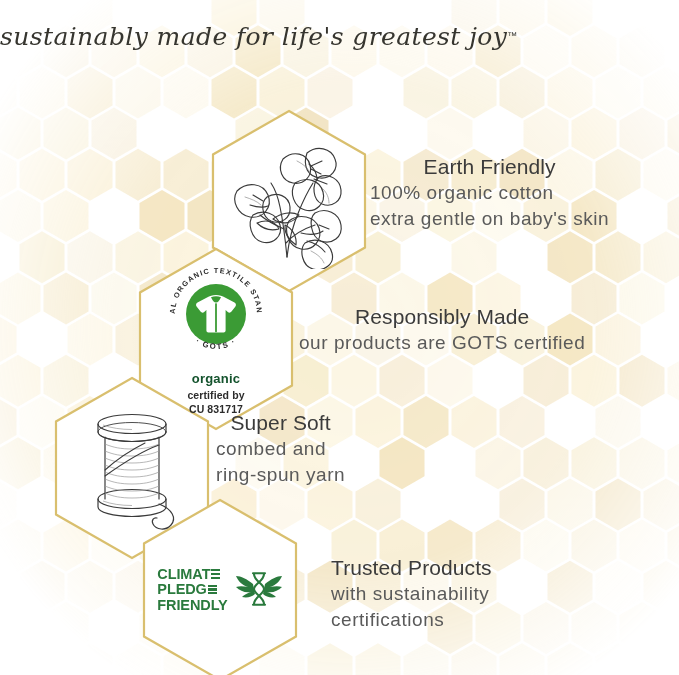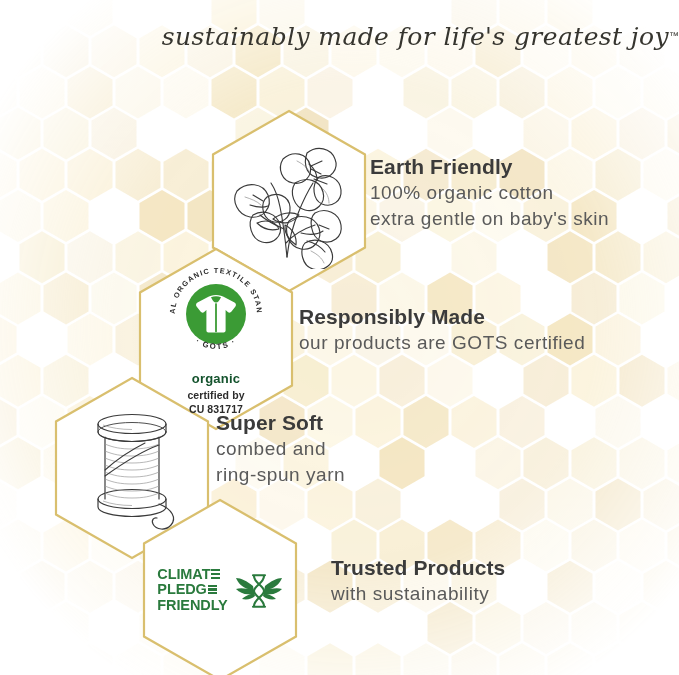--- a/index.html
+++ b/index.html
@@ -30,21 +30,21 @@
     height: 675px;
     z-index: 0;
   }
 
   
   #headline {
     position: absolute;
     left: 0;
     top: 22px;
     width: 679px;
-    text-align: right;
+    text-align: left;
     z-index: 6;
     white-space: nowrap;
   }
   #headline .script {
     font-family: "DejaVu Serif", serif;
     font-style: italic;
     font-size: 25px;
     font-weight: 400;
     color: #36352f;
     letter-spacing: 0.4px;
@@ -76,25 +76,26 @@
   }
 
   
   .feature-text {
     position: absolute;
     z-index: 5;
   }
   .feature-title {
     font-family: "Liberation Sans", sans-serif;
     font-size: 21px;
-    font-weight: bold;
+    font-weight: normal;
     color: #3b3b3b;
     letter-spacing: 0.1px;
     line-height: 1.26;
     white-space: nowrap;
+    text-align: center;
   }
   .feature-line {
     font-family: "Liberation Sans", sans-serif;
     font-size: 19px;
     font-weight: 400;
     color: #5a5a5a;
     letter-spacing: 0.55px;
     line-height: 1.32;
     white-space: nowrap;
   }
@@ -121,21 +122,21 @@
     line-height: 1.25;
     text-align: center;
     margin-top: 3px;
     letter-spacing: 0.1px;
   }
 
   
   .cpf-wrap {
     display: flex;
     flex-direction: row;
-    align-items: flex-end;
+    align-items: flex-start;
     gap: 7px;
   }
   .cpf-words {
     font-family: "Liberation Sans", sans-serif;
     font-size: 14.5px;
     font-weight: bold;
     color: #2a7a3d;
     line-height: 1.08;
     letter-spacing: -0.1px;
     text-align: left;
@@ -652,15 +653,16 @@
           <path d="M18 6.2 L30 6.2"></path>
           <path d="M18 37.8 L30 37.8"></path>
         </g>
       </svg>
     </div>
   </div>
 
   <div class="feature-text" style="left:303px; top:555px;margin-left:28px;">
     <div class="feature-title">Trusted Products</div>
     <div class="feature-line">with sustainability</div>
+    <div class="feature-line">certifications</div>
   </div>
 
 </div>
 
 </body></html>

